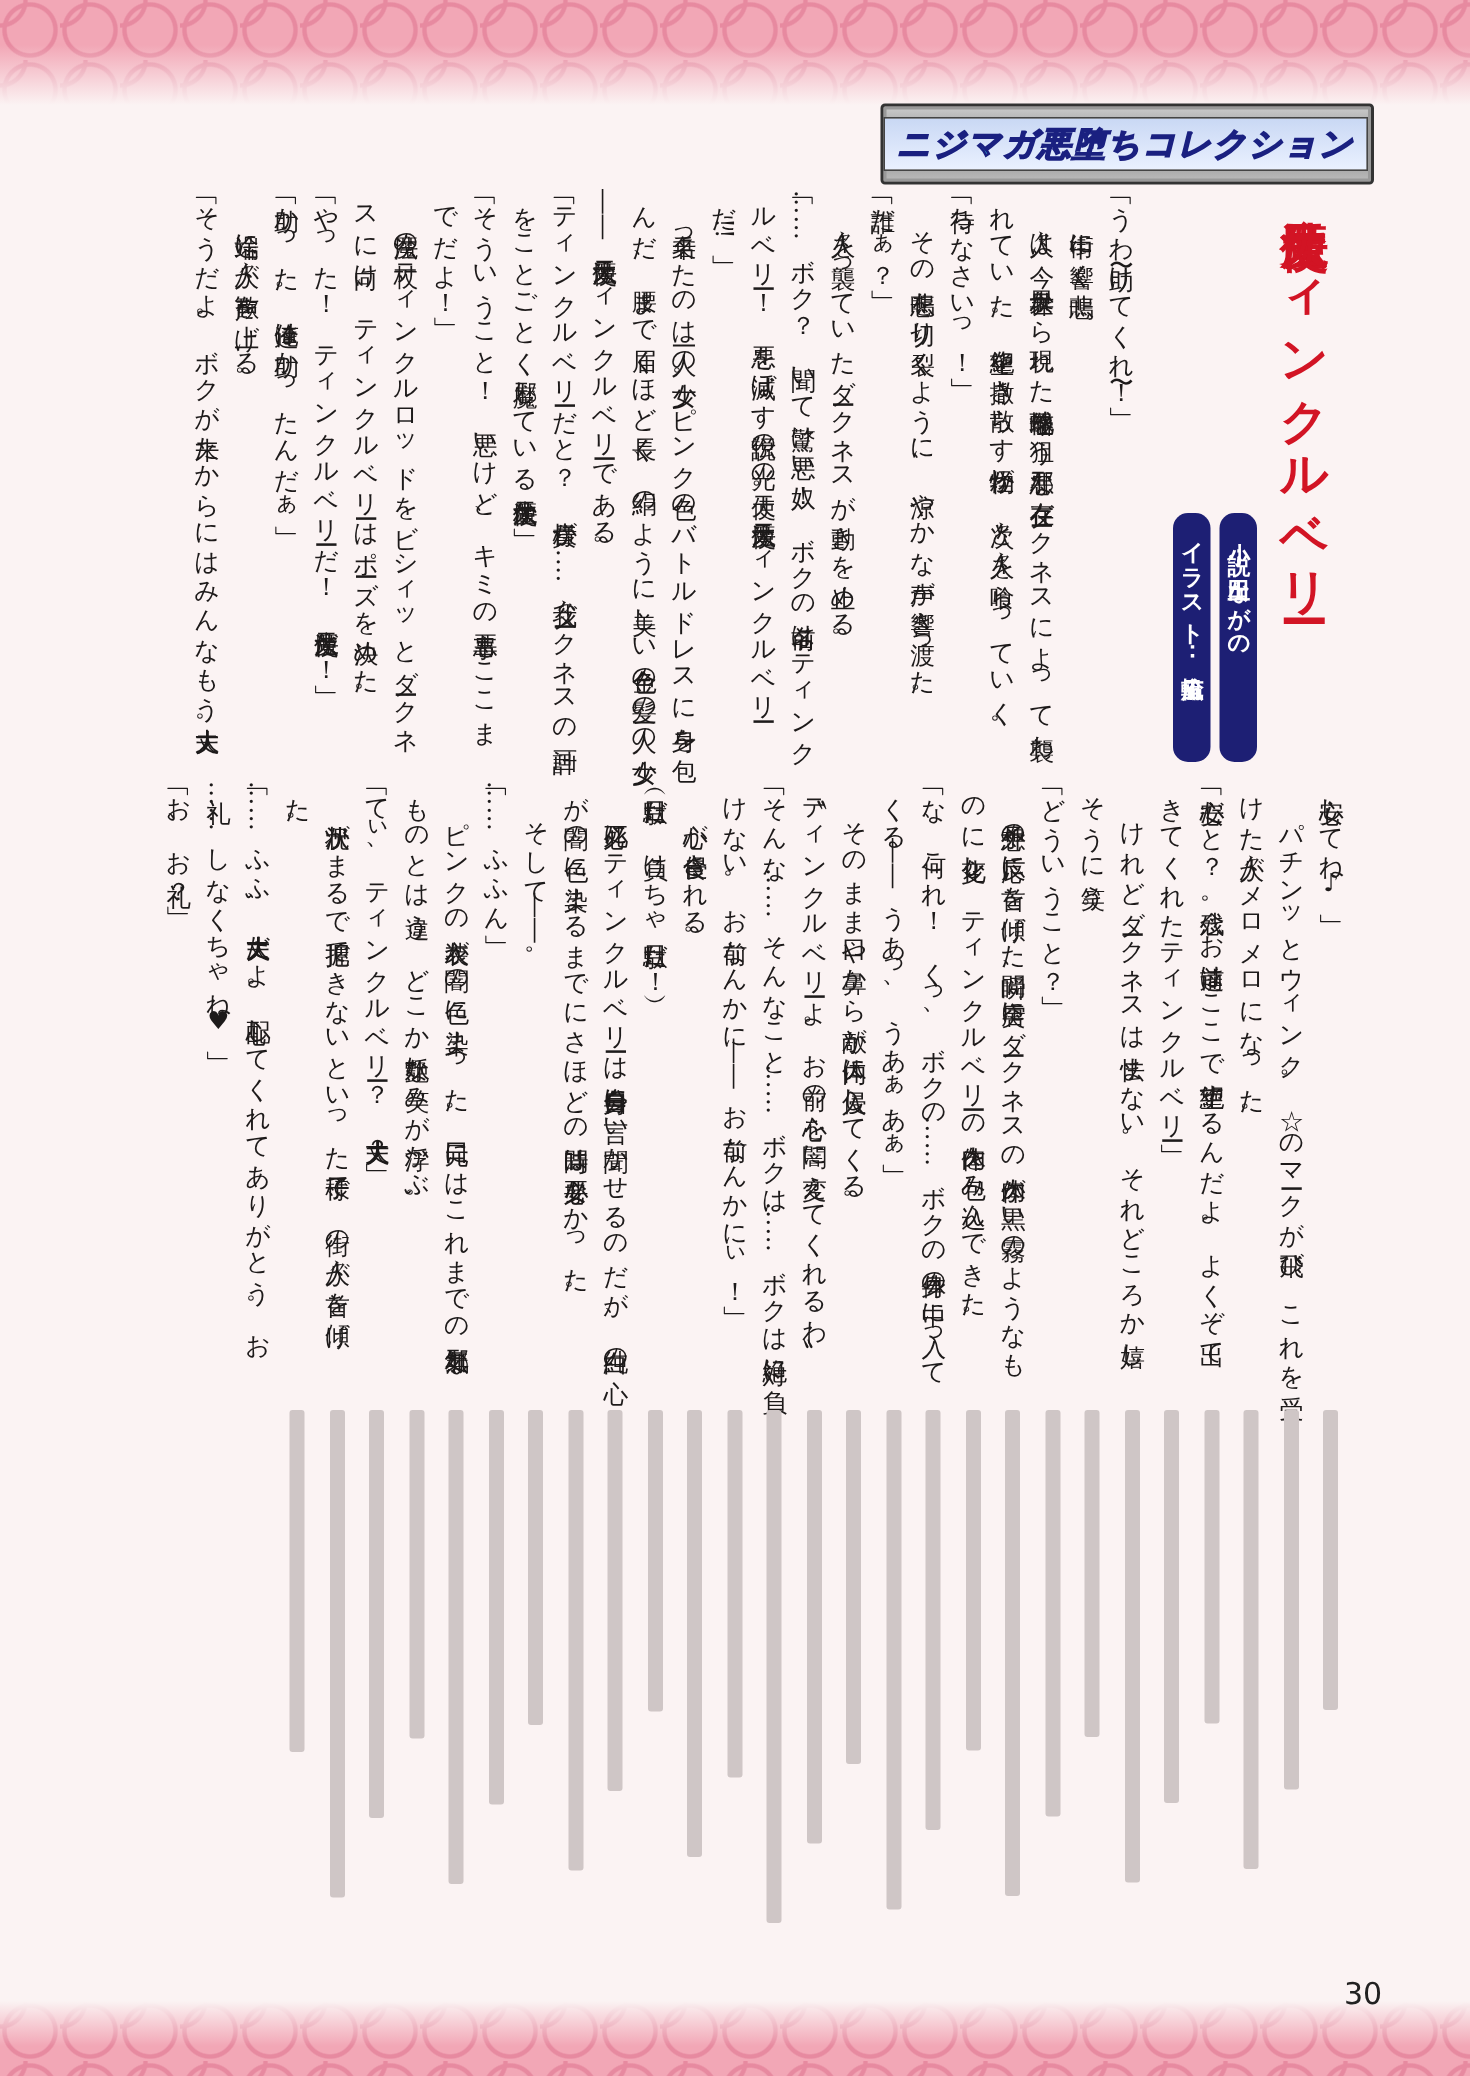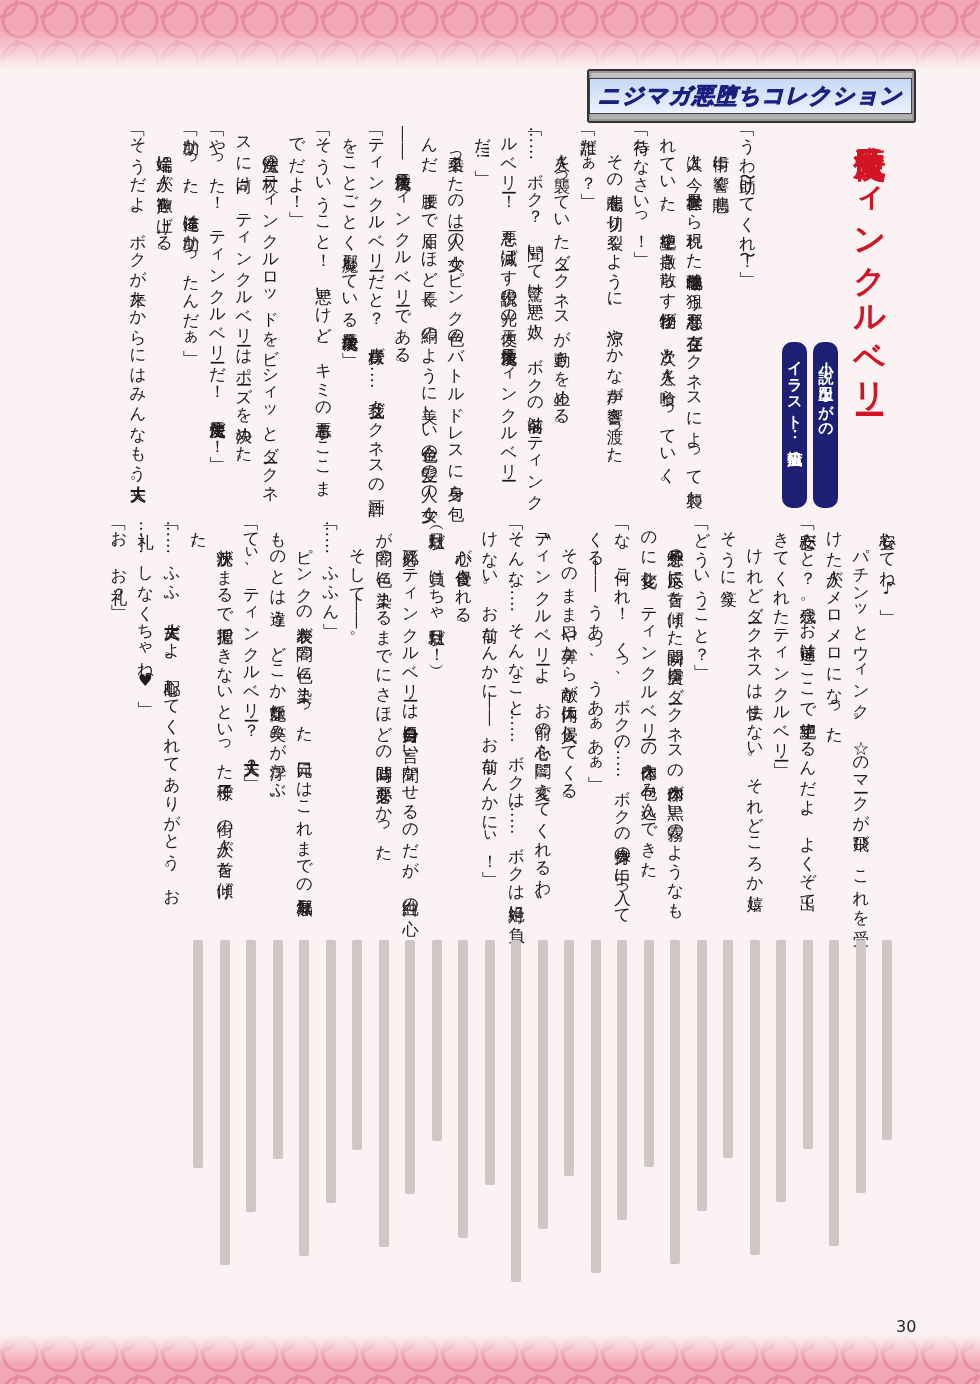--- a/index.html
+++ b/index.html
@@ -64,21 +64,21 @@
   }
   .block p { margin: 0; white-space: pre-wrap; }
   .b1 { right: 220px; top: 126px; height: 380px; width: 660px; }
   .b2 { right: 80px; top: 520px; height: 400px; width: 800px; }
   .b3 { right: 80px; top: 940px; height: 360px; width: 800px; }
   .redacted {
     display: inline-block; width: 10px; background: #cfc6c6; border-radius: 2px;
   }
   .pageno {
     position: absolute; left: 896px; top: 1317px;
-    font-family: "DejaVu Sans", sans-serif; font-size: 16px; color: #222;
+    font-family: "DejaVu Sans", sans-serif; font-size: 20px; color: #222;
   }
 </style>
 </head>
 <body>
 
 <div class="band top"></div>
 <div class="band bottom"></div>
 
 <div class="logo">
   <div class="logo-inner">

